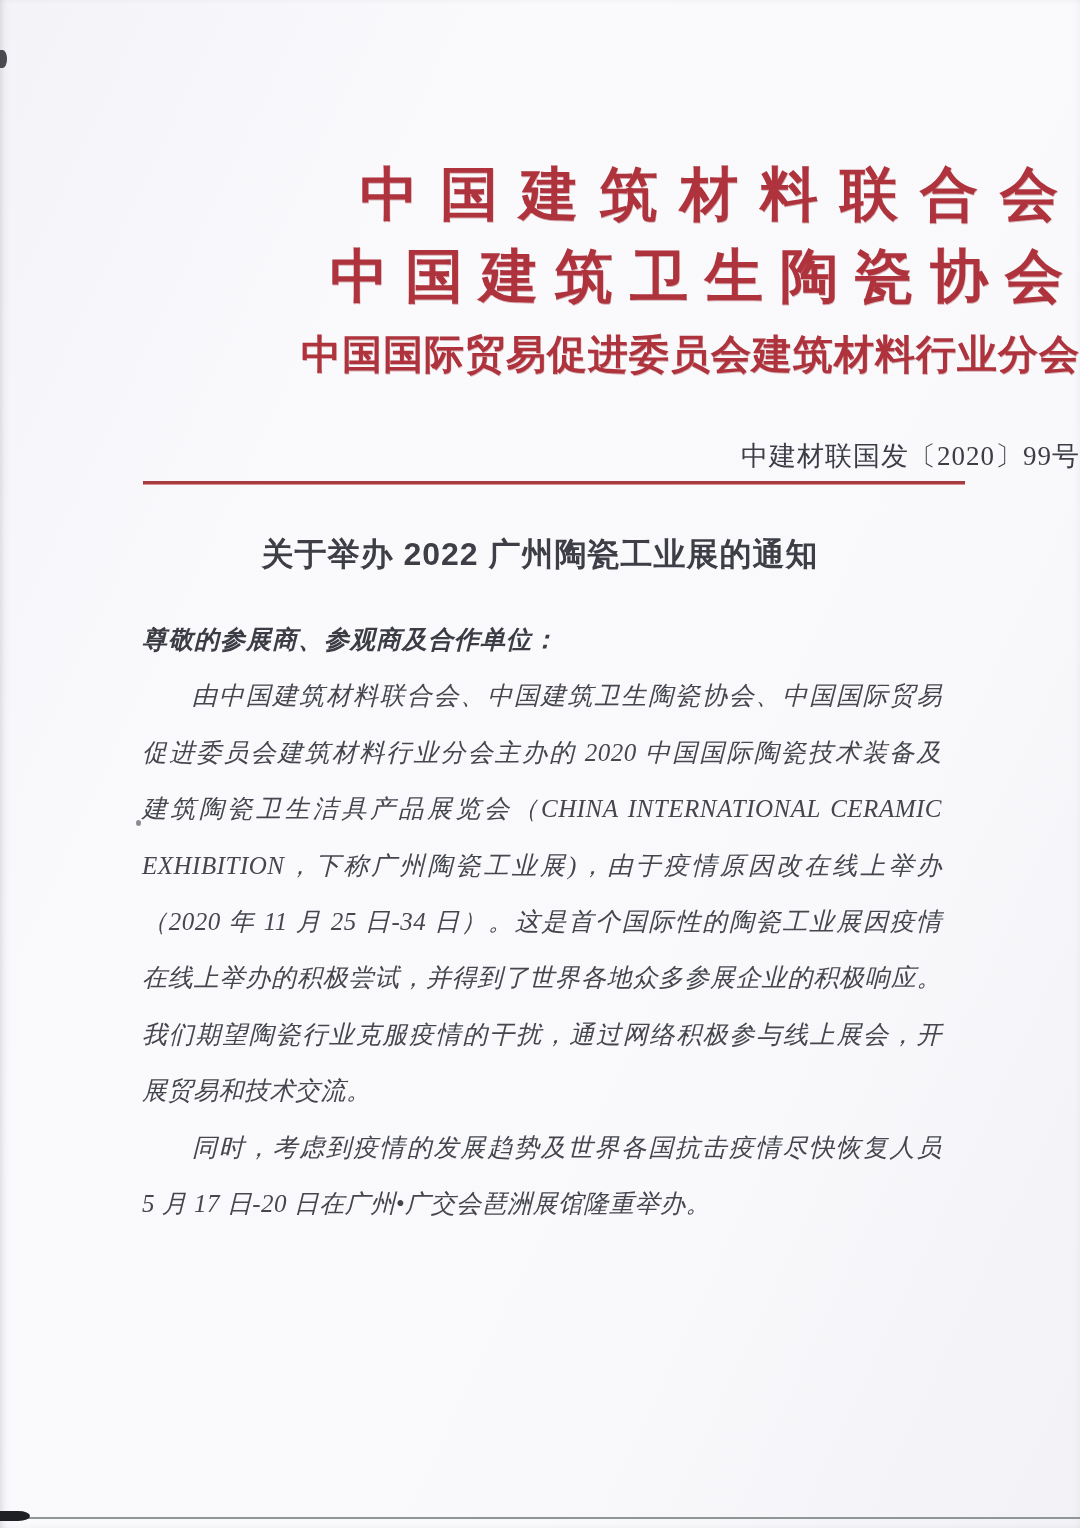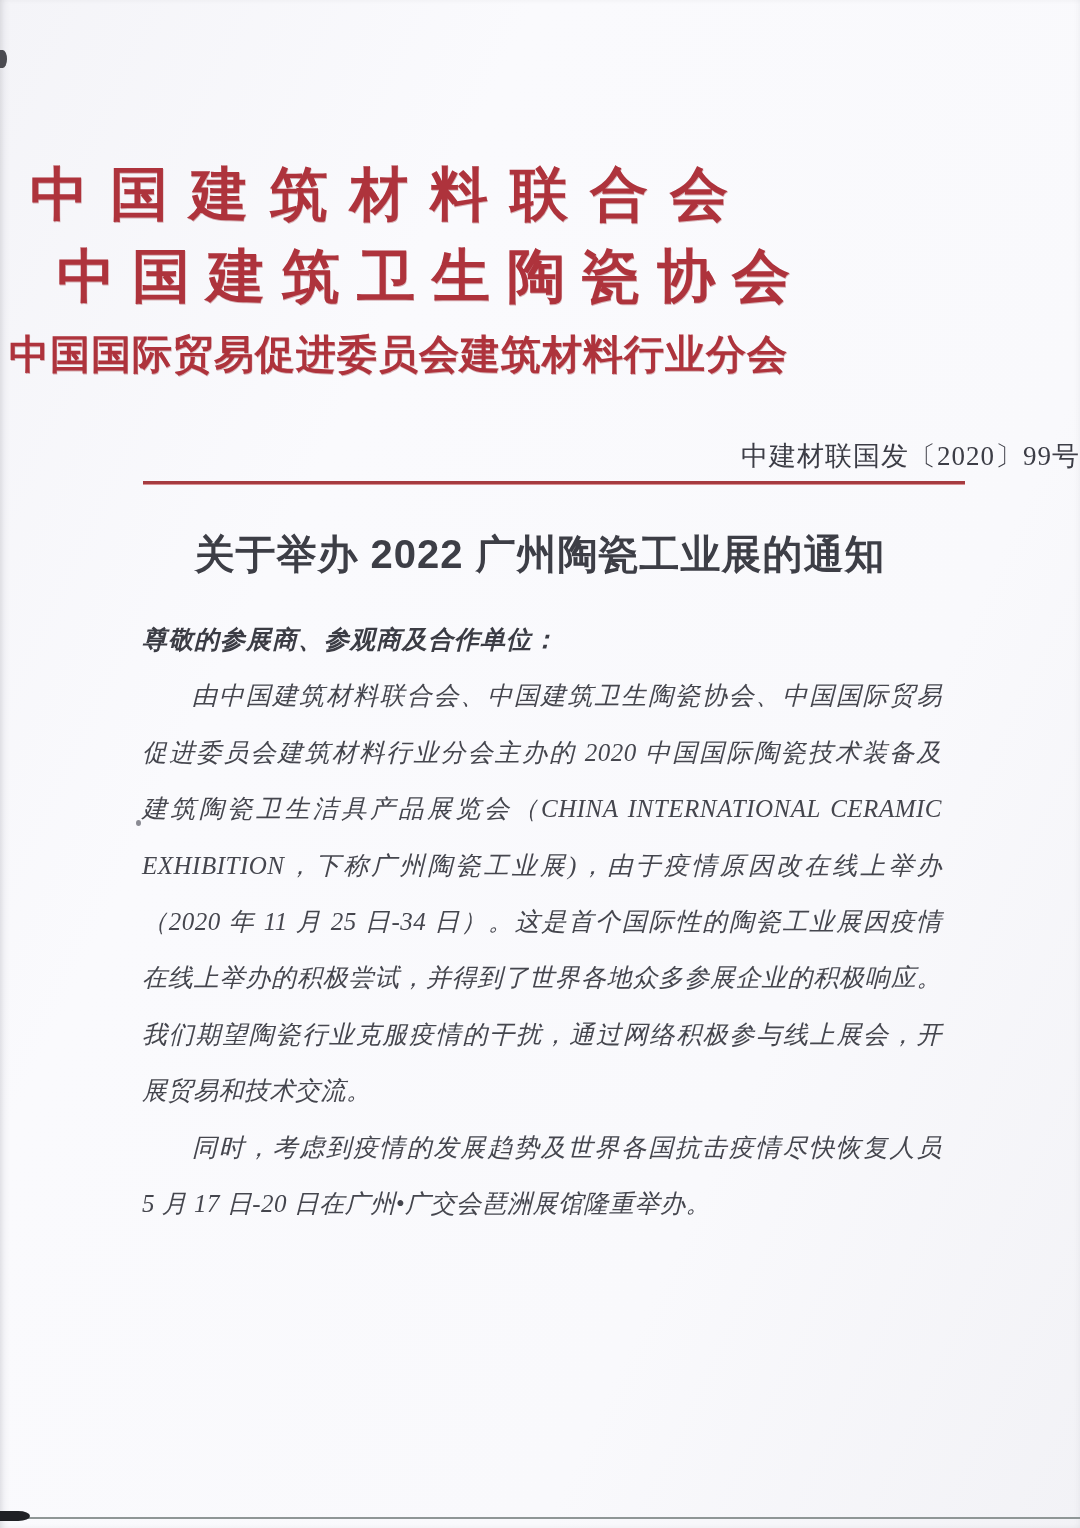--- a/index.html
+++ b/index.html
@@ -7,21 +7,21 @@
     position:relative;
     width:1080px;height:1528px;
     margin:0 auto;
     background:linear-gradient(115deg,#f4f4f8 0%,#fafafd 30%,#f9f9fc 70%,#f2f2f6 100%);
     overflow:hidden;
     font-family:"Liberation Serif","DejaVu Serif",serif;
     box-shadow:inset 6px 0 10px -6px rgba(60,60,70,.25), inset -4px 0 8px -6px rgba(60,60,70,.12);
   }
   
   .org{
-    position:absolute;left:8px;right:0;text-align:left;
+    position:absolute;left:8px;right:0;text-align:right;
     color:var(--c-header_red,#ae333c);
     font-weight:700;
     text-shadow:0.5px 0.5px 0 rgba(150,40,48,.35);
   }
   .org1{top:162px;font-size:58px;line-height:66px;letter-spacing:22px;text-indent:22px;}
   .org2{top:244px;font-size:58px;line-height:66px;letter-spacing:17px;text-indent:17px;padding-left:32px;}
   .org3{top:328px;font-size:40px;line-height:54px;letter-spacing:1px;text-indent:1px;}
   .doc-no{
     position:absolute;top:438px;left:0;right:0;
     text-align:right;font-size:27px;line-height:36px;
@@ -30,21 +30,21 @@
   .red-rule{
     position:absolute;top:481px;left:143px;width:822px;height:3px;
     background:var(--c-rule_red,#a63b40);
     border-bottom:1px solid #d89094;
   }
   
   .title{
     position:absolute;top:533px;left:0;right:0;margin:0;
     text-align:center;
     font-family:"Liberation Sans","DejaVu Sans",sans-serif;
-    font-size:40px;line-height:42px;font-weight:600;
+    font-size:32px;line-height:42px;font-weight:600;
     color:#3d3e46;letter-spacing:1px;
   }
   
   .body{
     position:absolute;top:612px;left:142px;width:800px;
     font-size:25px;color:var(--c-body_text,#45464e);font-style:italic;
   }
   .salutation{
     height:56.4px;line-height:56.4px;
     font-weight:700;color:#3b3c44;letter-spacing:1px;

